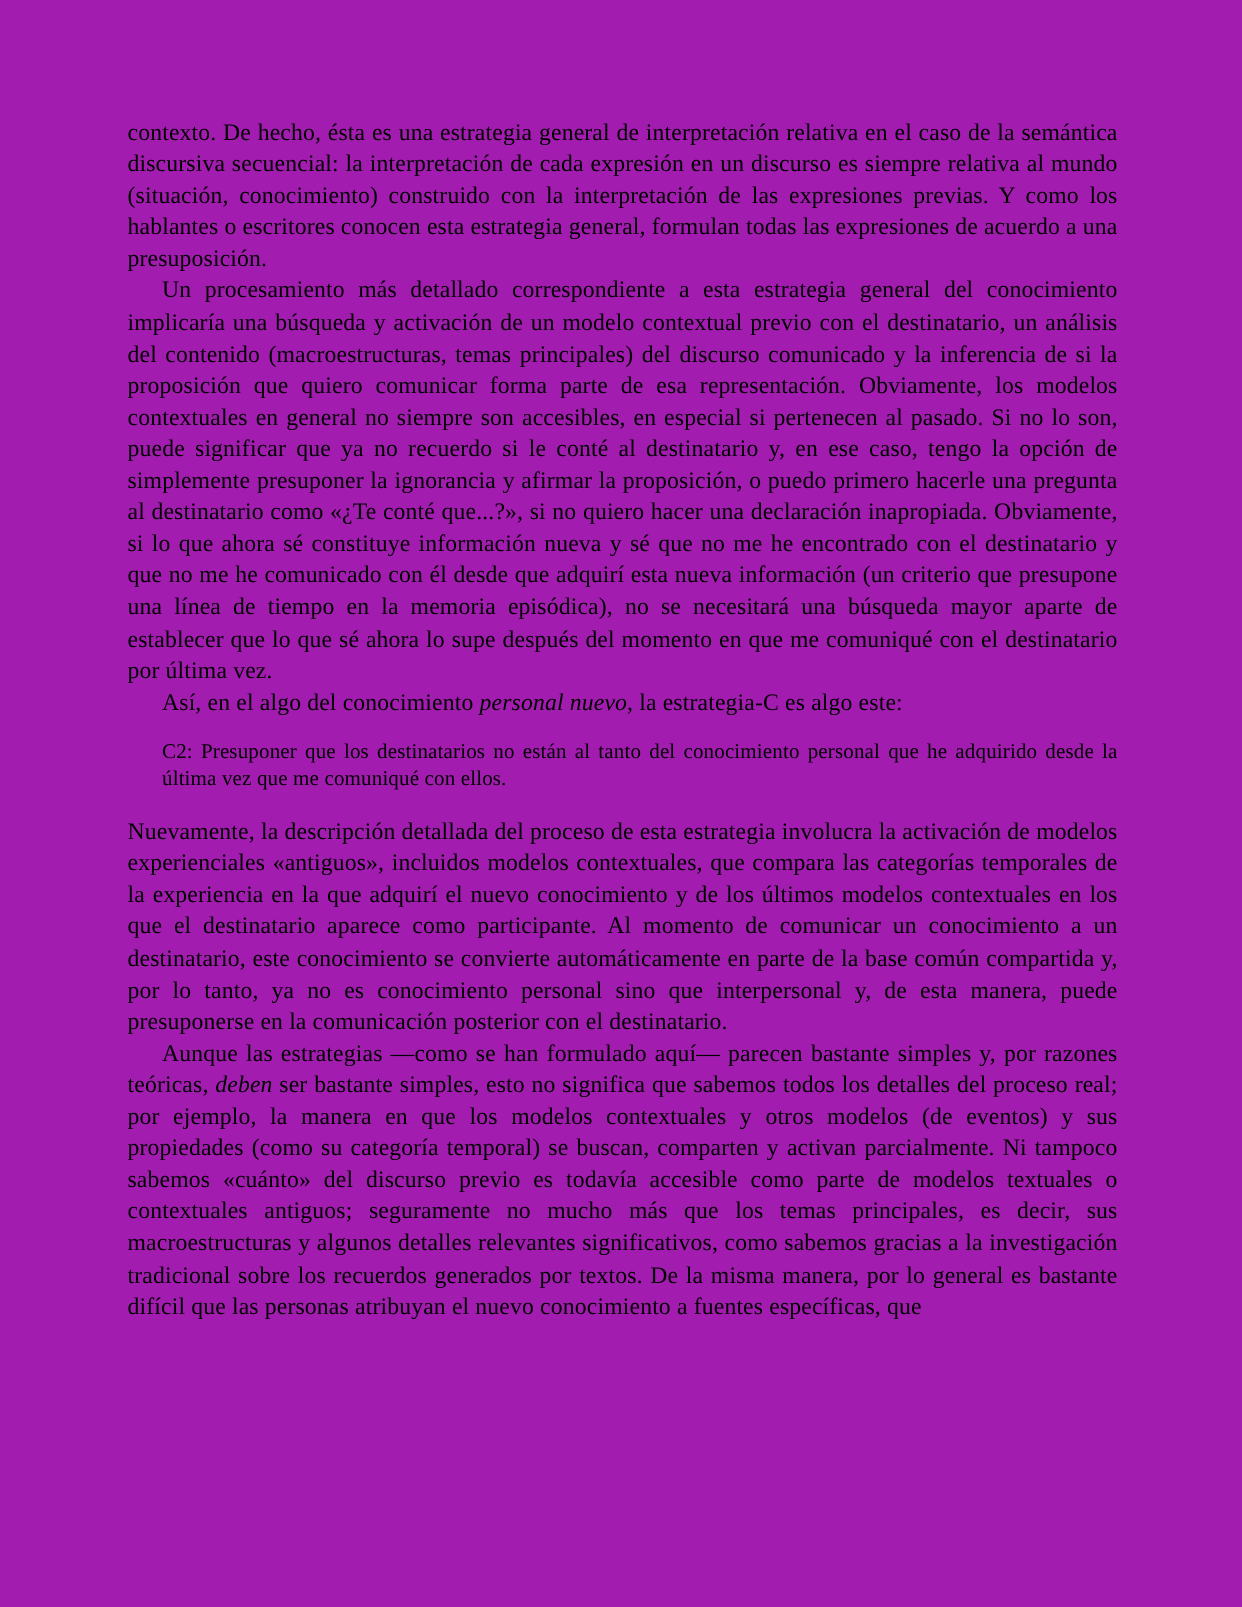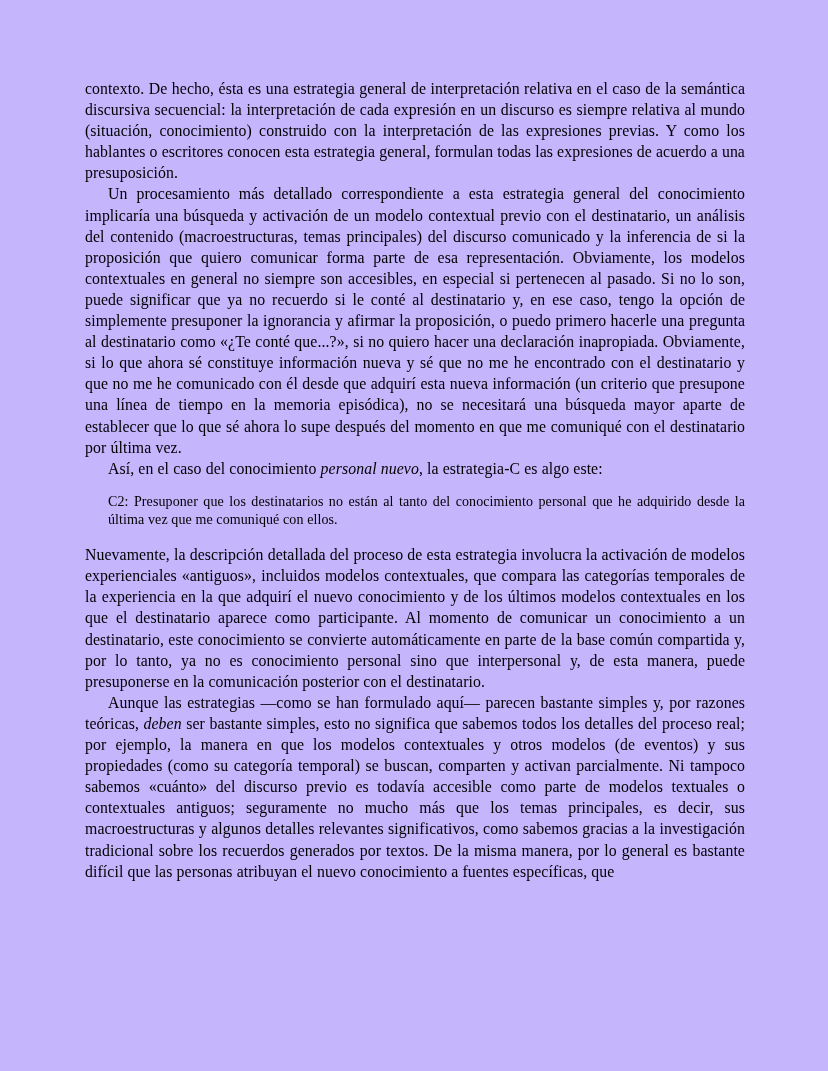--- a/index.html
+++ b/index.html
@@ -10,21 +10,21 @@
   body {
     width: 828px;
     height: 1071px;
     font-family: "Liberation Serif", "DejaVu Serif", serif;
     color: #000000;
   }
   .page {
     position: relative;
     width: 828px;
     height: 1071px;
-    background: #c4b5fd;
+    background: #a21caf;
     overflow: hidden;
   }
   .text-block {
     position: absolute;
     left: 85px;
     top: 78px;
     width: 660px;
     font-size: 15.8px;
     line-height: 21.1px;
     text-align: justify;
@@ -57,21 +57,21 @@
 </head>
 <body>
 
 <div class="page">
   <div class="text-block">
 
     <p class="para">contexto. De hecho, ésta es una estrategia general de interpretación relativa en el caso de la semántica discursiva secuencial: la interpretación de cada expresión en un discurso es siempre relativa al mundo (situación, conocimiento) construido con la interpretación de las expresiones previas. Y como los hablantes o escritores conocen esta estrategia general, formulan todas las expresiones de acuerdo a una presuposición.</p>
 
     <p class="para indent">Un procesamiento más detallado correspondiente a esta estrategia general del conocimiento implicaría una búsqueda y activación de un modelo contextual previo con el destinatario, un análisis del contenido (macroestructuras, temas principales) del discurso comunicado y la inferencia de si la proposición que quiero comunicar forma parte de esa representación. Obviamente, los modelos contextuales en general no siempre son accesibles, en especial si pertenecen al pasado. Si no lo son, puede significar que ya no recuerdo si le conté al destinatario y, en ese caso, tengo la opción de simplemente presuponer la ignorancia y afirmar la proposición, o puedo primero hacerle una pregunta al destinatario como «¿Te conté que...?», si no quiero hacer una declaración inapropiada. Obviamente, si lo que ahora sé constituye información nueva y sé que no me he encontrado con el destinatario y que no me he comunicado con él desde que adquirí esta nueva información (un criterio que presupone una línea de tiempo en la memoria episódica), no se necesitará una búsqueda mayor aparte de establecer que lo que sé ahora lo supe después del momento en que me comuniqué con el destinatario por última vez.</p>
 
-    <p class="para indent"><span>Así, en el caso del conocimiento </span><em>personal nuevo</em><span>, la estrategia-C es algo este:</span></p>
+    <p class="para indent"><span>Así, en el algo del conocimiento </span><em>personal nuevo</em><span>, la estrategia-C es algo este:</span></p>
 
     <p class="quote">C2: Presuponer que los destinatarios no están al tanto del conocimiento personal que he adquirido desde la última vez que me comuniqué con ellos.</p>
 
     <p class="para">Nuevamente, la descripción detallada del proceso de esta estrategia involucra la activación de modelos experienciales «antiguos», incluidos modelos contextuales, que compara las categorías temporales de la experiencia en la que adquirí el nuevo conocimiento y de los últimos modelos contextuales en los que el destinatario aparece como participante. Al momento de comunicar un conocimiento a un destinatario, este conocimiento se convierte automáticamente en parte de la base común compartida y, por lo tanto, ya no es conocimiento personal sino que interpersonal y, de esta manera, puede presuponerse en la comunicación posterior con el destinatario.</p>
 
     <p class="para indent"><span>Aunque las estrategias —como se han formulado aquí— parecen bastante simples y, por razones teóricas, </span><em>deben</em><span> ser bastante simples, esto no significa que sabemos todos los detalles del proceso real; por ejemplo, la manera en que los modelos contextuales y otros modelos (de eventos) y sus propiedades (como su categoría temporal) se buscan, comparten y activan parcialmente. Ni tampoco sabemos «cuánto» del discurso previo es todavía accesible como parte de modelos textuales o contextuales antiguos; seguramente no mucho más que los temas principales, es decir, sus macroestructuras y algunos detalles relevantes significativos, como sabemos gracias a la investigación tradicional sobre los recuerdos generados por textos. De la misma manera, por lo general es bastante difícil que las personas atribuyan el nuevo conocimiento a fuentes específicas, que</span></p>
 
   </div>
 
 </div>

